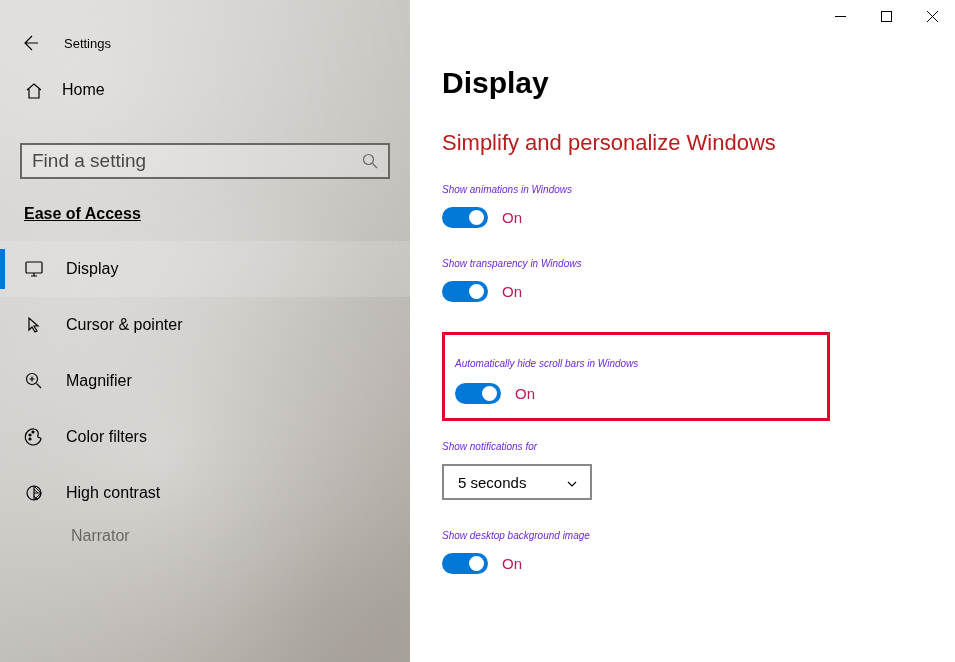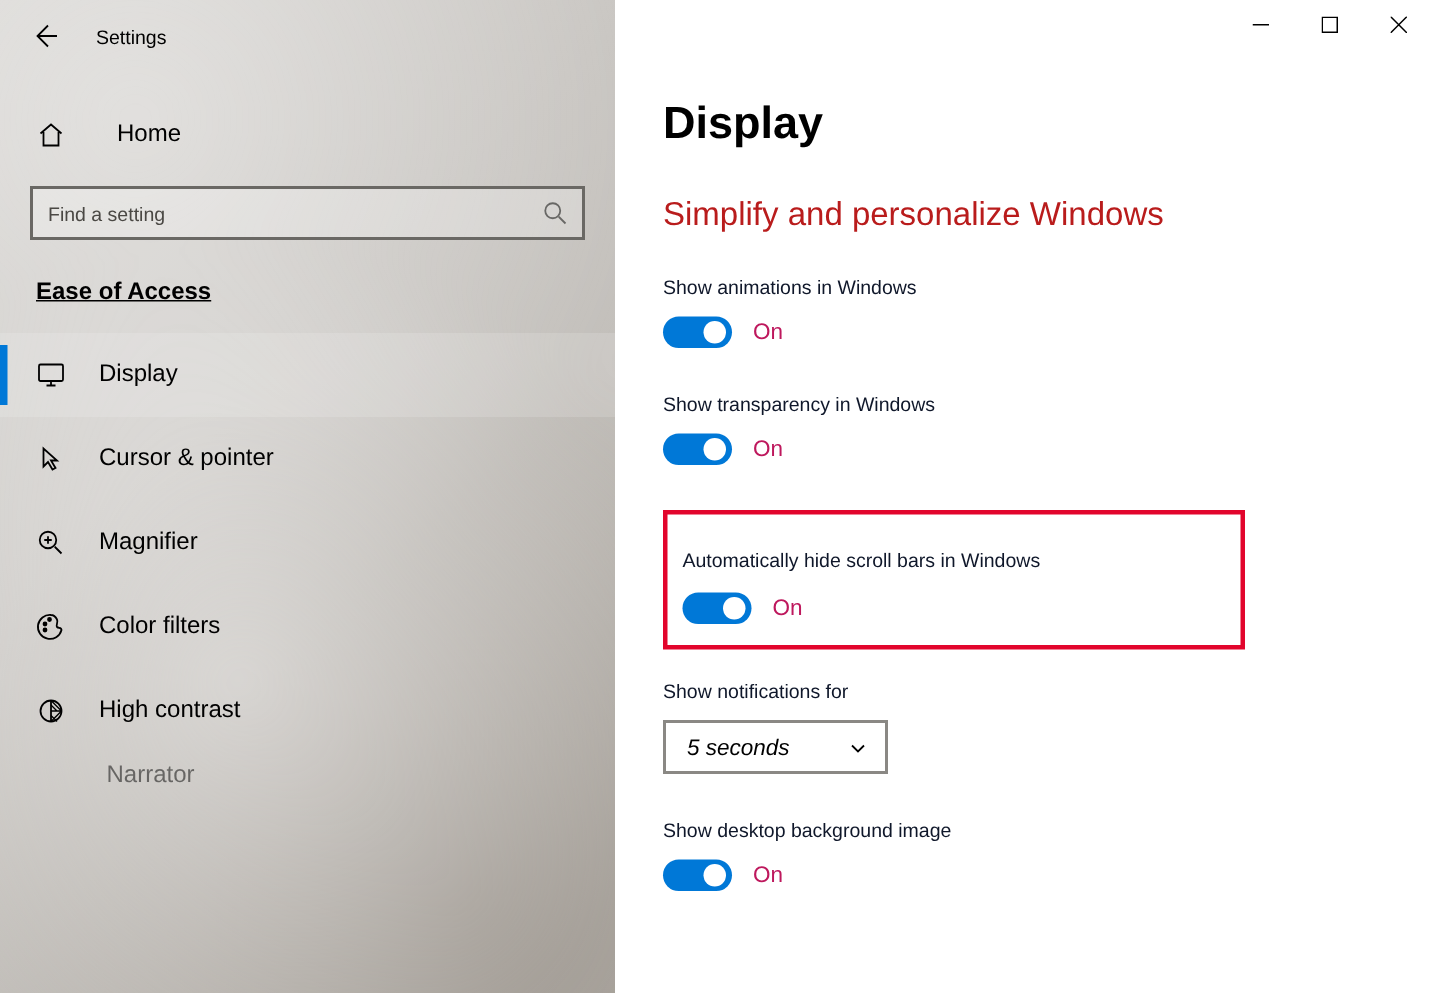--- a/index.html
+++ b/index.html
@@ -11,75 +11,75 @@
   .titlebar-btn { width: 46px; height: 32px; display: flex; align-items: center; justify-content: center; cursor: pointer; }
   .titlebar-btn svg { stroke: #000; stroke-width: 1; }
 
   
   .sidebar {
     width: 410px;
     height: 100%;
     background: linear-gradient(135deg, #d8d6d3 0%, #c9c6c2 40%, #b7b3ad 100%);
     position: relative;
     overflow: hidden;
-    padding-top: 4px;
+    padding-top: 23px;
   }
   .sidebar::before {
     content: "";
     position: absolute;
     top: -20%; left: -10%;
     width: 160%; height: 160%;
     background:
       radial-gradient(circle at 30% 55%, rgba(255,255,255,0.45) 0%, rgba(255,255,255,0) 40%),
       radial-gradient(circle at 55% 70%, rgba(120,110,100,0.35) 0%, rgba(120,110,100,0) 45%),
       radial-gradient(circle at 20% 20%, rgba(255,255,255,0.35) 0%, rgba(255,255,255,0) 35%);
     filter: blur(12px);
     z-index: 0;
   }
   .sidebar > * { position: relative; z-index: 1; }
 
   .back-row { display: flex; align-items: center; height: 40px; padding-left: 20px; gap: 24px; }
   .back-icon { width: 20px; height: 20px; display:flex; align-items:center; justify-content:center; cursor:pointer; }
   .app-title { font-size: 13px; color: #000; }
 
-  .home-row { display: flex; align-items: center; height: 56px; padding-left: 24px; gap: 34px; margin-top: 18px; cursor: pointer; }
+  .home-row { display: flex; align-items: flex-start; height: 56px; padding-left: 24px; gap: 18px; margin-top: 18px; cursor: pointer; }
   .home-row span { font-size: 16px; color: #000; }
 
   .search-wrap { padding: 0 20px; margin-top: 6px; }
   .search-box { width: 100%; height: 36px; border: 2px solid #6a6864; background: rgba(255,255,255,0.25); display:flex; align-items:center; padding: 0 10px; }
-  .search-box input { flex:1; border:none; background:transparent; font-size:13px; color:#2a2a2a; outline:none; }
+  .search-box input { flex:1; border:none; background:transparent; font-size:19px; color:#2a2a2a; outline:none; }
   .search-box input::placeholder { color: #4a4844; }
   .search-icon { width:16px; height:16px; opacity:.7; }
 
   .category-title { font-size: 16px; font-weight: 600; color: #000; padding: 26px 0 18px 24px; text-decoration: underline; }
 
   .group-title { font-size: 15px; color: #4a4844; padding: 36px 0 8px 24px; }
 
   .nav-item { display:flex; align-items:center; height: 56px; padding-left:24px; gap: 22px; cursor:pointer; position:relative; }
   .nav-item.selected::before { content:""; position:absolute; left:0; top:8px; bottom:8px; width:5px; background:#0078d7; }
   .nav-item.selected { background: rgba(255,255,255,0.15); }
   .nav-item span { font-size: 16px; color:#000; }
   .nav-icon { width:20px; height:20px; display:flex; align-items:center; justify-content:center; }
 
   
   .main { flex:1; padding: 66px 0 0 32px; background:#fff; overflow:hidden; }
   .page-title { font-size: 30px; font-weight: 600; color:#000; margin-bottom: 30px; }
   .section-title { font-size: 22px; font-weight: 400; color:#b91c1c; margin-bottom: 28px; }
 
   .setting-block { margin-bottom: 30px; }
-  .setting-label { font-size: 13px; color:#0f172a; margin-bottom: 12px; }
+  .setting-label { font-size: 10px; color:#6d28d9; margin-bottom: 12px; font-style: italic; }
   .toggle-row { display:flex; align-items:center; gap: 14px; }
   .toggle { width: 46px; height: 21px; border-radius: 11px; background:#0078d7; position:relative; cursor:pointer; }
   .toggle .knob { position:absolute; top:3px; right:4px; width:15px; height:15px; border-radius:50%; background:#fff; }
   .toggle-state { font-size:15px; color:#be185d; }
 
   .highlighted { border: 3px solid #e2052c; padding: 23px 16px 14px 10px; margin-bottom: 20px; width: 388px; }
   .highlighted .setting-label { margin-bottom: 14px; }
 
-  .dropdown { display:flex; align-items:center; justify-content:space-between; width:150px; height:36px; border:2px solid #8a8884; padding: 0 12px 0 14px; font-size:15px; cursor:pointer; margin-top: 4px; font-style: italic; }
+  .dropdown { display:flex; align-items:center; justify-content:space-between; width:150px; height:36px; border:2px solid #8a8884; padding: 0 12px 0 14px; font-size:15px; cursor:pointer; margin-top: 4px; }
   .dropdown .chevron { width:12px; height:12px; }
 
 </style>
 </head>
 <body>
 
 <div class="window">
 
   <div class="titlebar-controls">
     <div class="titlebar-btn">

